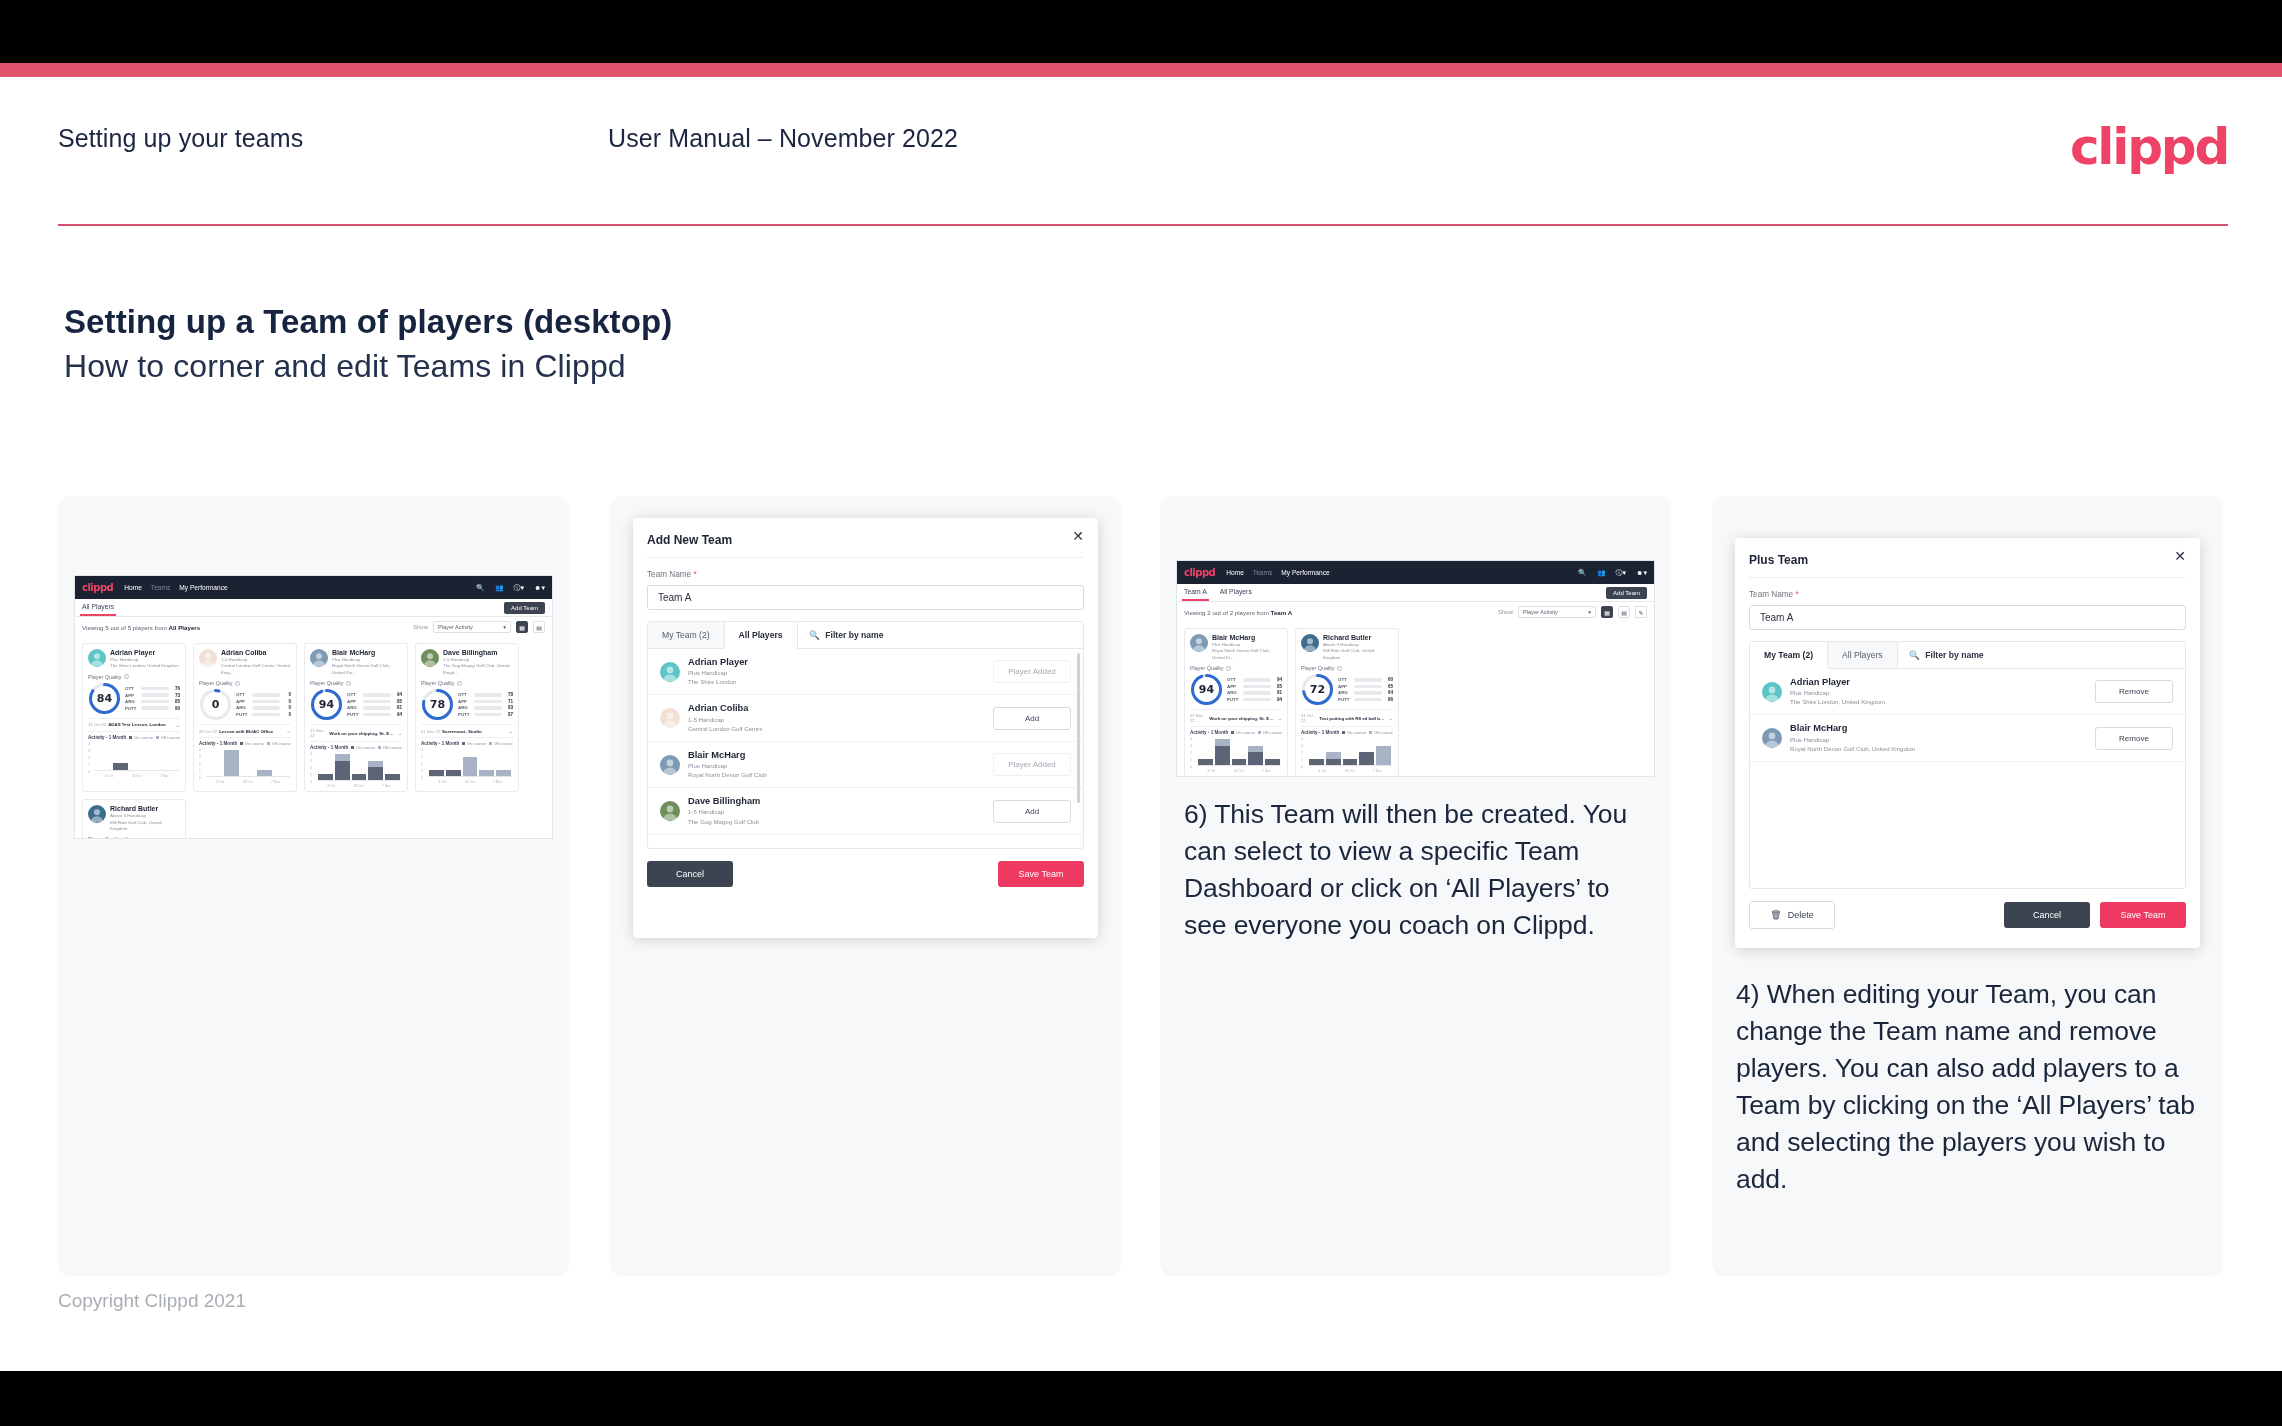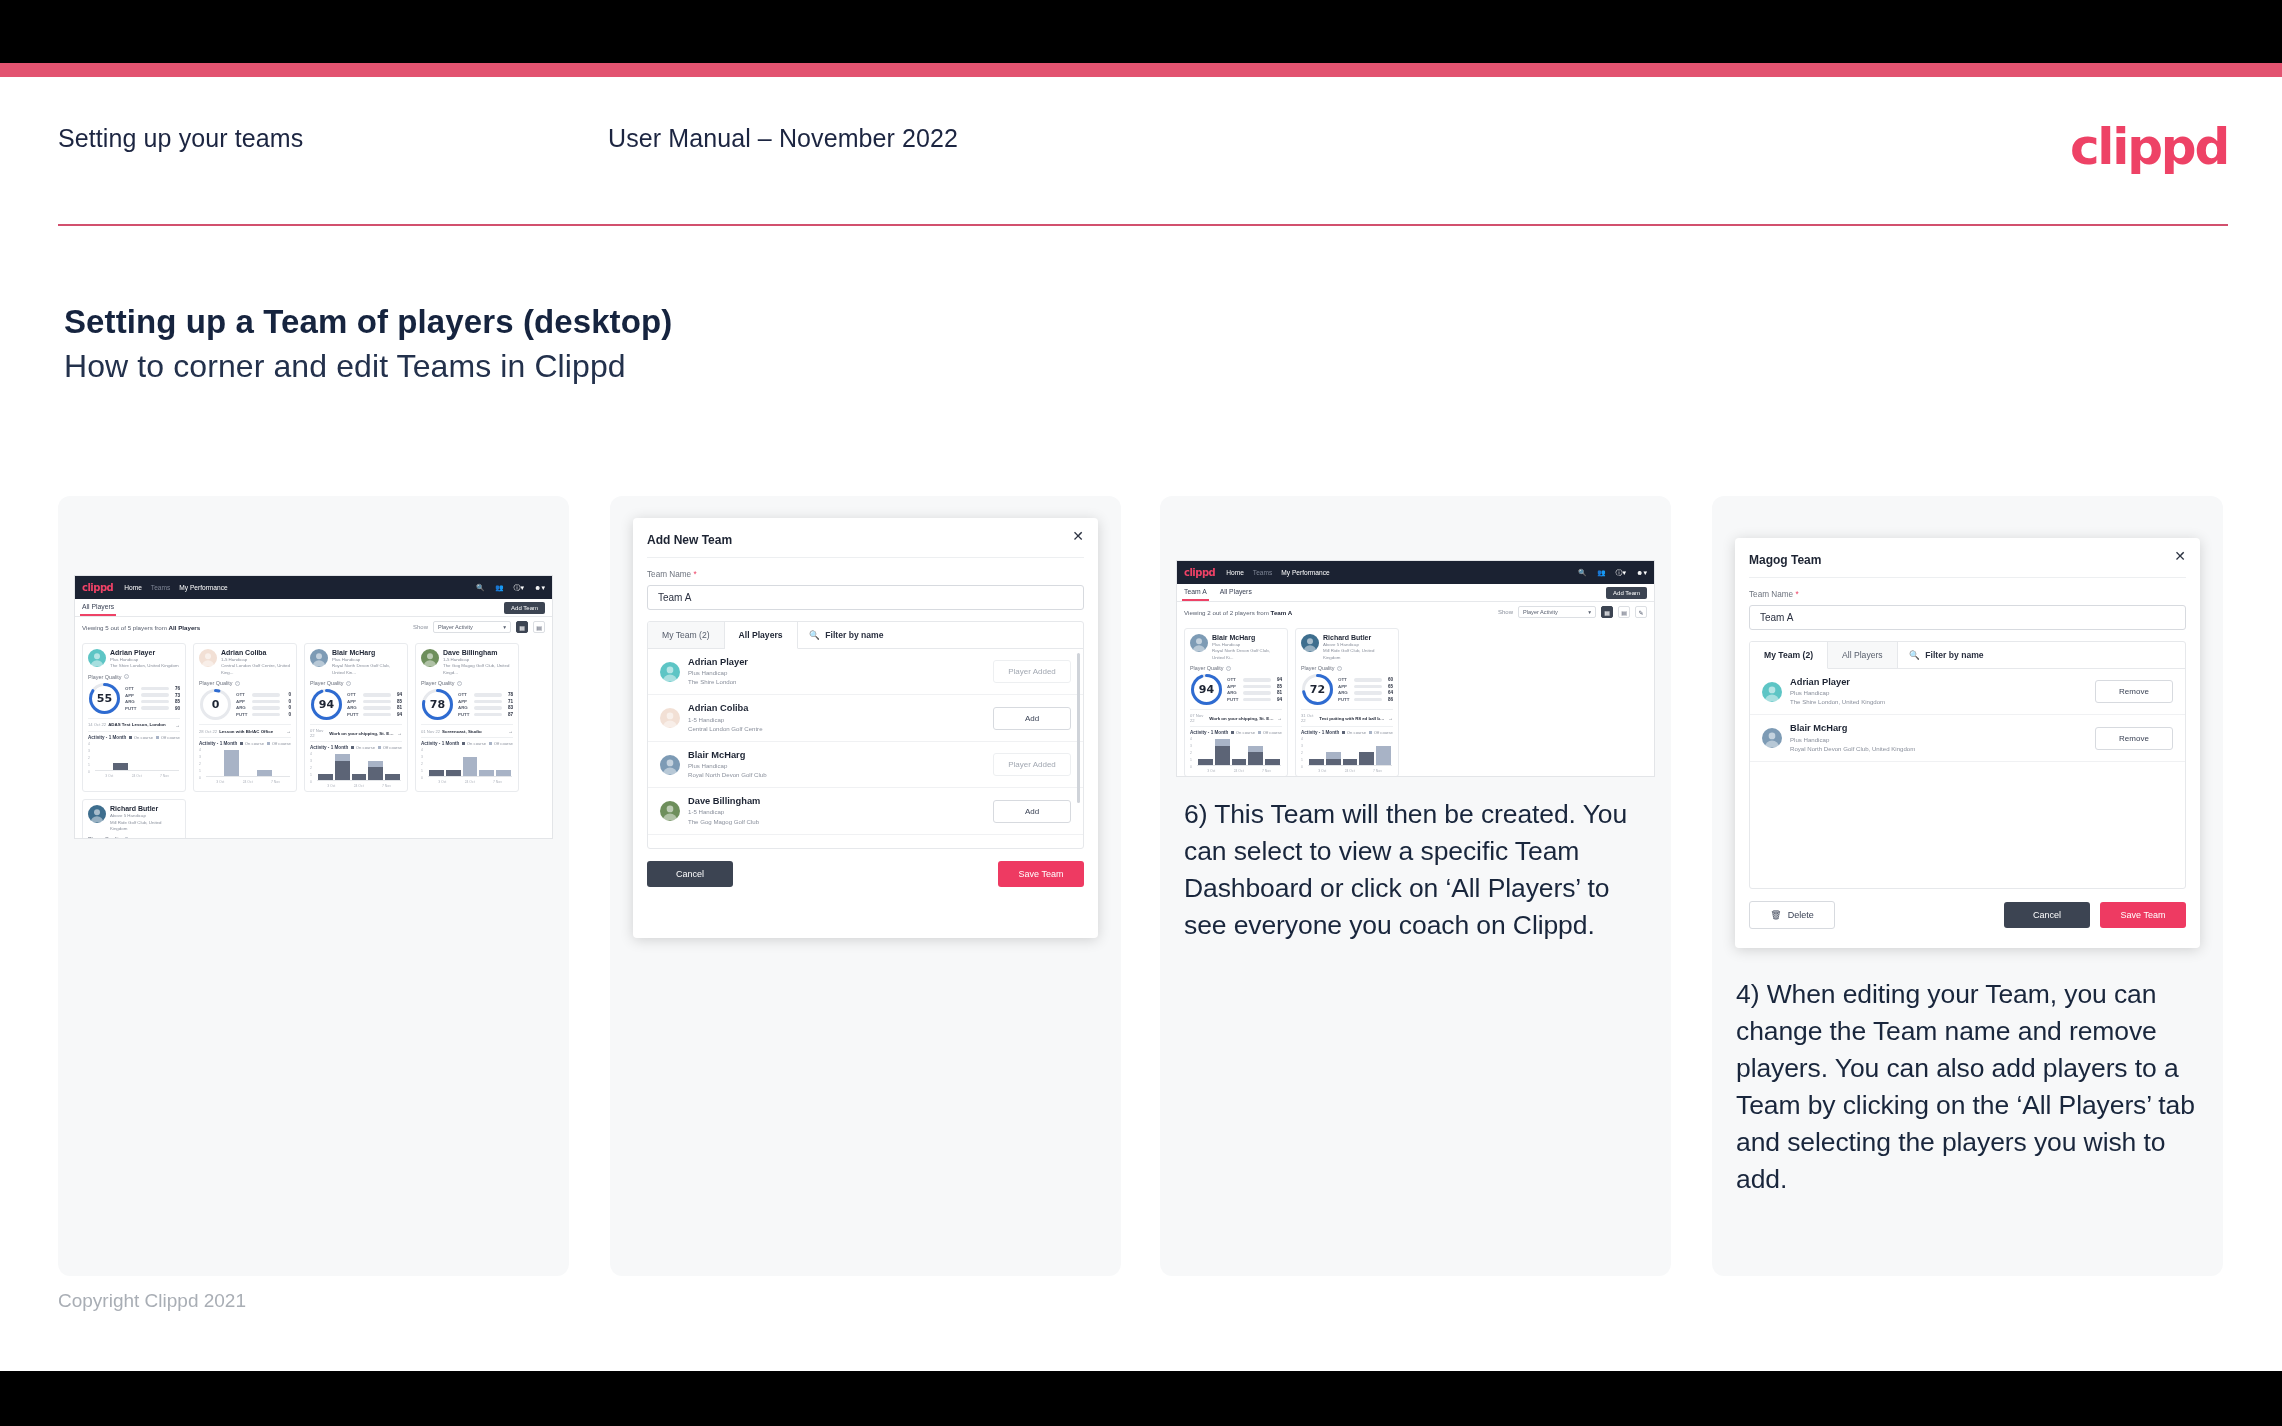--- a/index.html
+++ b/index.html
@@ -232,21 +232,21 @@
     </div>
     <div class="pq">
       Player Quality <span class="qm">i</span>
     </div>
     <div class="qrow">
       <span class="ring">
         <svg width="33" height="33" viewBox="0 0 33 33">
     <circle cx="16.5" cy="16.5" r="14" fill="none" stroke="#E7E9ED" stroke-width="3"></circle>
     <circle cx="16.5" cy="16.5" r="14" fill="none" stroke="#2E6BD1" stroke-width="3" stroke-dasharray="73.89025921243193 14.074335088082279" stroke-linecap="round" transform="rotate(-90 16.5 16.5)"></circle>
   </svg>
-        <span class="val">55</span>
+        <span class="val">84</span>
       </span>
       <span class="bars">
     <div class="brow">
       <span class="blab">OTT</span>
       <span class="btrack">
         <span class="bfill" style="width:76%;background:#F0B429"></span>
       </span>
       <span class="bval">76</span>
     </div>
     <div class="brow">
@@ -979,21 +979,21 @@
     </div>
   </div>
   </div>
     </div>
   <div class="caption" style="top:300px;">6) This Team will then be created. You can select to view a specific Team Dashboard or click on ‘All Players’ to see everyone you coach on Clippd.</div>
 </div>
 
 <div class="panel" id="panel4">
   <div class="modal" id="editmodal" style="left:23px; top:42px; width:465px; height:410px;">
   <div style="padding:12px 14px 9px 14px;position:relative">
-    <span class="m-title">Magog Team</span>
+    <span class="m-title">Plus Team</span>
     <span class="m-close">✕</span>
   </div>
   <div class="m-rule" style="margin:0 14px"></div>
   <div style="padding:12px 14px 0 14px">
     <div class="m-lab">Team Name <i>*</i></div>
     <div class="m-input" style="margin-top:6px">
       <span>Team A</span>
     </div>
   </div>
   <div style="margin:11px 14px 0 14px;border:1px solid #E6E8EB;border-radius:3px;overflow:hidden;height:248px;position:relative">

